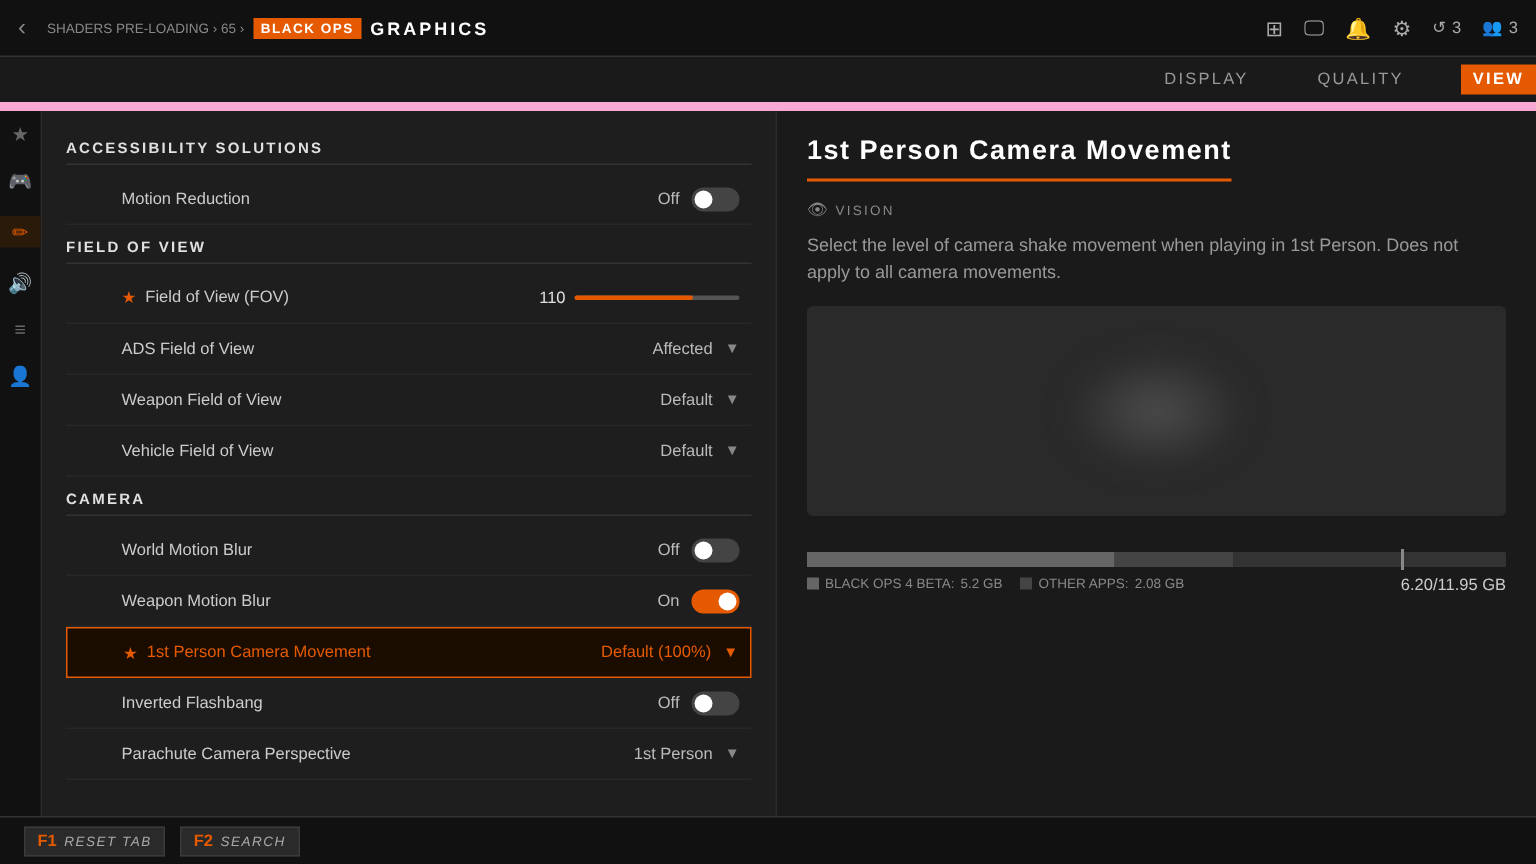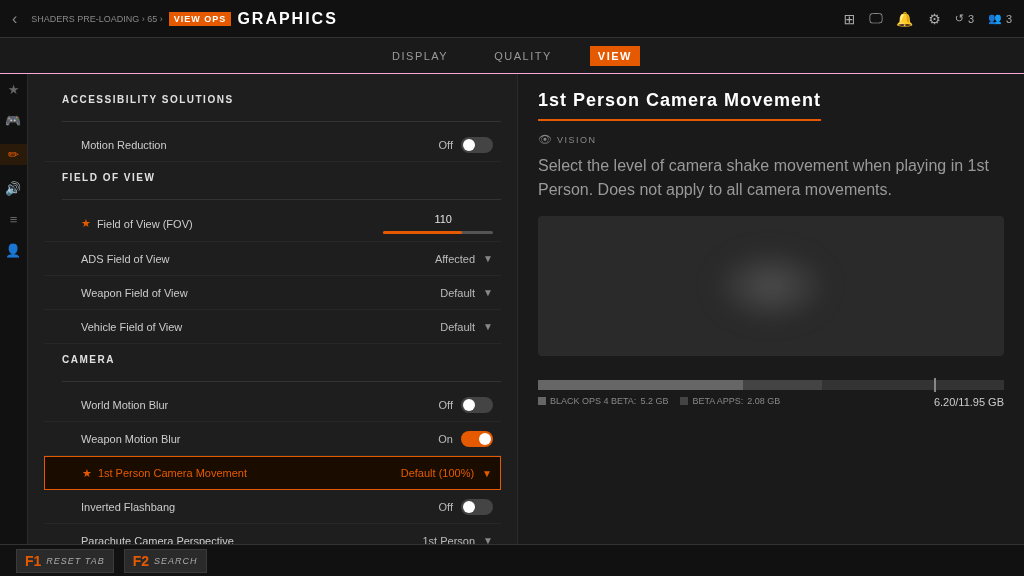--- a/index.html
+++ b/index.html
@@ -44,21 +44,21 @@
     .logo-badge {
       background: #e55a00;
       color: #fff;
       font-size: 9px;
       font-weight: bold;
       padding: 2px 5px;
       letter-spacing: 1px;
     }
     .logo-title {
       color: #fff;
-      font-size: 16px;
+      font-size: 12px;
       font-weight: bold;
       letter-spacing: 2px;
       text-transform: uppercase;
     }
     .shaders-text {
       color: #888;
       font-size: 9px;
       margin-left: 4px;
     }
     .top-bar-right {
@@ -78,23 +78,23 @@
       color: #aaa;
       font-size: 11px;
     }
 
     
     .tab-nav {
       background: #1a1a1a;
       height: 36px;
       display: flex;
       align-items: center;
-      justify-content: center;
+      justify-content: flex-end;
       gap: 30px;
-      border-bottom: 1px solid #f9a8d4;
+      border-bottom: 6px solid #f9a8d4;
       flex-shrink: 0;
     }
     .tab-item {
       color: #999;
       font-size: 11px;
       letter-spacing: 1.5px;
       text-transform: uppercase;
       cursor: pointer;
       padding: 4px 8px;
     }
@@ -149,40 +149,39 @@
     .settings-panel::-webkit-scrollbar { width: 4px; }
     .settings-panel::-webkit-scrollbar-track { background: #111; }
     .settings-panel::-webkit-scrollbar-thumb { background: #444; }
 
     .section-header {
       color: #e0e0e0;
       font-size: 10px;
       font-weight: bold;
       letter-spacing: 1.5px;
       text-transform: uppercase;
-      margin: 10px 0 6px 18px;
-      padding-bottom: 16px;
+      margin: 10px 0 6px 0;
+      padding-bottom: 4px;
       border-bottom: 1px solid #333;
     }
 
     .setting-row {
       display: flex;
       align-items: center;
       justify-content: space-between;
       padding: 7px 8px;
       border-bottom: 1px solid #272727;
       min-height: 34px;
     }
     .setting-row.selected {
       background: #1a0d00;
       border: 1px solid #e55a00;
     }
     .setting-label {
       display: flex;
-      align-items: center;
       gap: 6px;
       color: #ccc;
       font-size: 11px;
       padding-left: 29px;
     }
     .setting-label.selected-text {
       color: #e55a00;
     }
     .star-icon {
       color: #e55a00;
@@ -228,21 +227,20 @@
     }
     .dropdown-arrow.selected-arrow {
       color: #e55a00;
     }
 
     
     .slider-container {
       display: flex;
       align-items: center;
       gap: 6px;
-      flex-direction: column;
     }
     .slider-value {
       color: #e0e0e0;
       font-size: 11px;
       min-width: 28px;
       text-align: right;
     }
     .slider-track {
       width: 110px;
       height: 3px;
@@ -287,21 +285,21 @@
     }
     .tag-label {
       color: #888;
       font-size: 9px;
       letter-spacing: 1.5px;
       text-transform: uppercase;
     }
 
     .detail-description {
       color: #999;
-      font-size: 16px;
+      font-size: 12px;
       line-height: 1.5;
       margin-bottom: 10px;
     }
     .detail-note {
       color: #aaa;
       font-size: 10px;
       line-height: 1.5;
     }
     .detail-note span {
       color: #e55a00;
@@ -416,21 +414,21 @@
       display: flex;
       align-items: center;
       gap: 5px;
       background: #2a2a2a;
       border: 1px solid #3a3a3a;
       padding: 3px 8px;
       cursor: pointer;
     }
     .bottom-btn-icon {
       color: #e55a00;
-      font-size: 14px;
+      font-size: 11px;
       font-weight: bold;
     }
     .bottom-btn-label {
       color: #aaa;
       font-size: 9px;
       letter-spacing: 1px;
       text-transform: uppercase;
       font-style: italic;
     }
     .bottom-btn-extra {
@@ -439,21 +437,21 @@
     }
   </style>
 </head>
 <body>
 
 <div class="top-bar">
   <div class="top-bar-left">
     <span class="back-arrow">‹</span>
     <div class="logo-area">
       <span class="shaders-text">SHADERS PRE-LOADING › 65 ›</span>
-      <span class="logo-badge">VIEW OPS</span>
+      <span class="logo-badge">BLACK OPS</span>
       <span class="logo-title">GRAPHICS</span>
     </div>
   </div>
   <div class="top-bar-right">
     <span class="top-icon">⊞</span>
     <span class="top-icon">🖵</span>
     <span class="top-icon">🔔</span>
     <span class="top-icon">⚙</span>
     <div class="top-icon-badge">
       <span>↺</span>
@@ -630,21 +628,21 @@
         <div class="vram-target-line" style="left: 85%"></div>
       </div>
       <div class="vram-legend">
         <div class="legend-item">
           <div class="legend-dot" style="background:#666"></div>
           <span>BLACK OPS 4 BETA:</span>
           <span>5.2 GB</span>
         </div>
         <div class="legend-item">
           <div class="legend-dot" style="background:#444"></div>
-          <span>BETA APPS:</span>
+          <span>OTHER APPS:</span>
           <span>2.08 GB</span>
         </div>
         <div style="flex:1"></div>
         <span class="vram-usage-number">6.20/11.95 GB</span>
       </div>
     </div>
   </div>
 
 </div>
 

